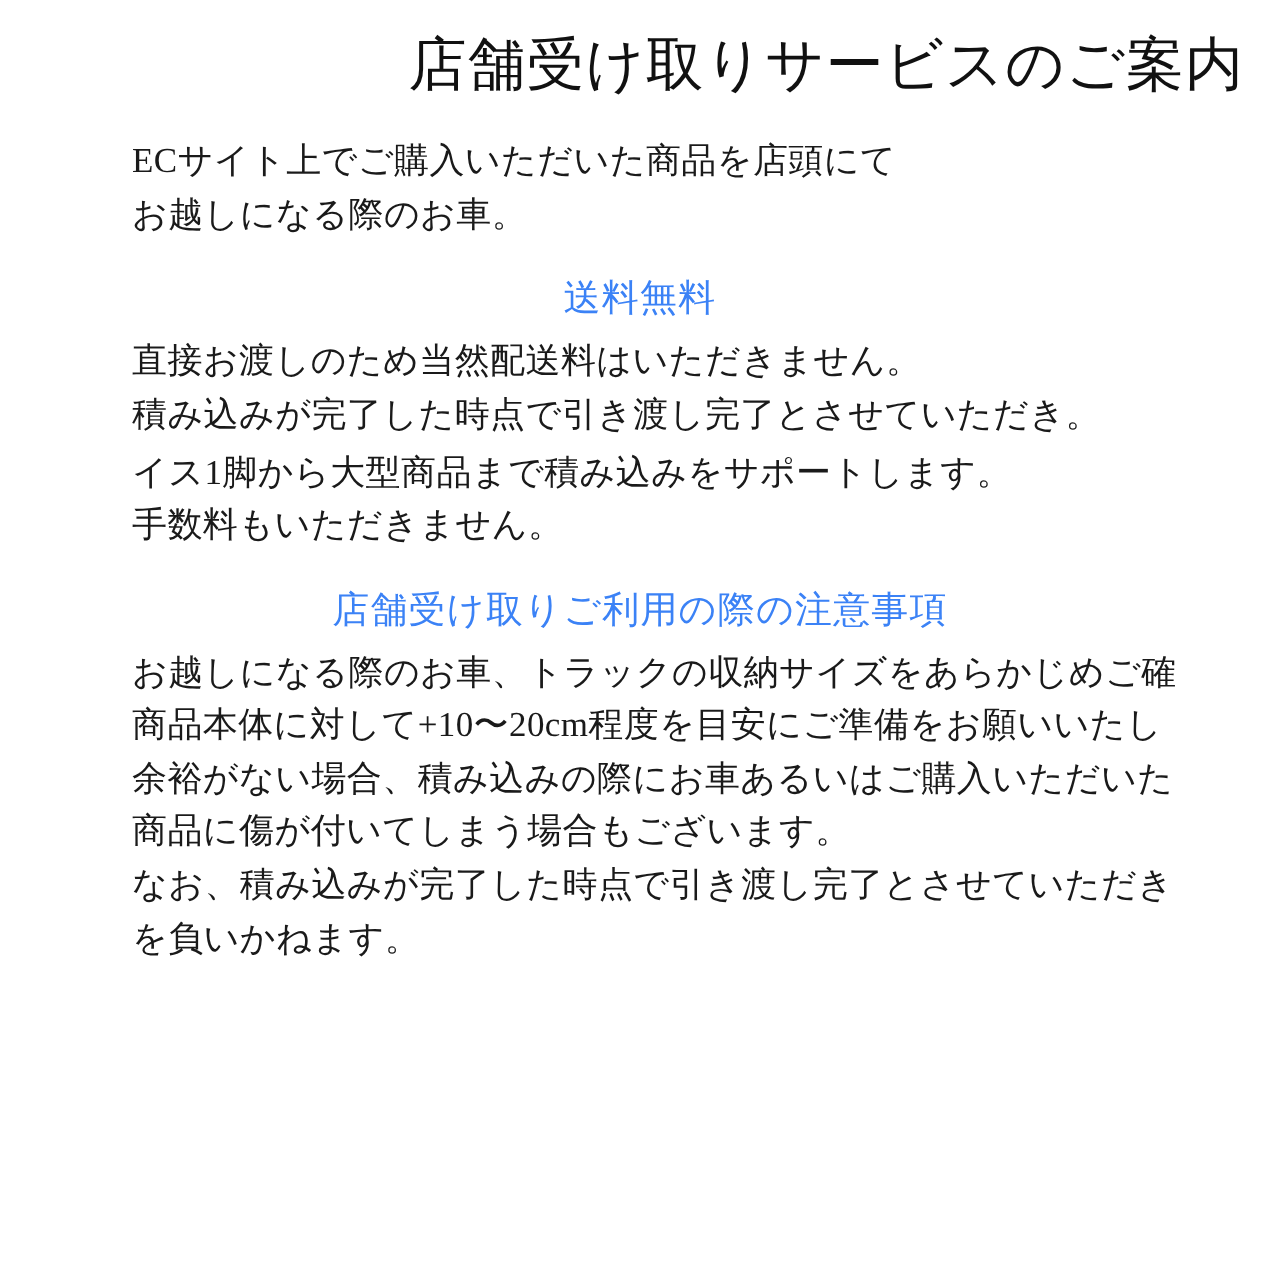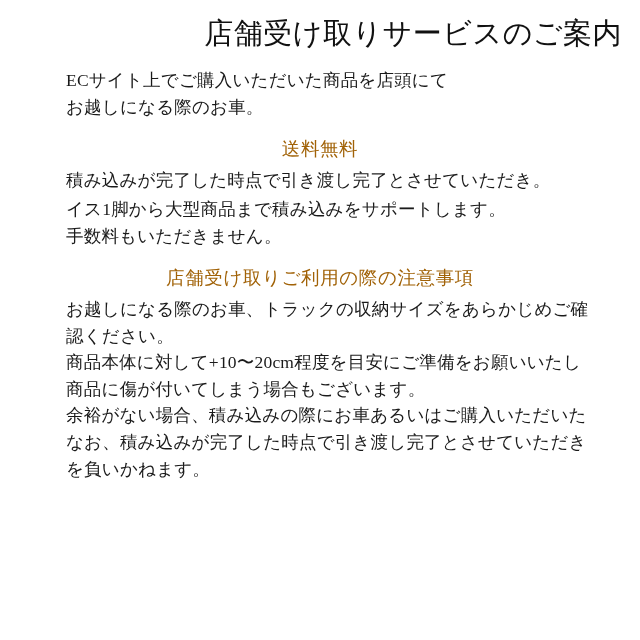--- a/index.html
+++ b/index.html
@@ -41,21 +41,21 @@
     display: block;
     white-space: nowrap;
     margin-left: 48px;
   }
   .section-head {
     text-align: center;
     font-size: 18.5px;
     letter-spacing: 0.6px;
     margin: 16px 0 6px 0;
     font-weight: normal;
-    color: #a16207;
+    color: #3b82f6;
   }
   .block {
     margin-bottom: 2px;
   }
 </style>
 </head>
 <body>
 
 <div class="page">
 
@@ -64,37 +64,37 @@
   <div class="block">
     <p class="para">
       <span class="line">ECサイト上でご購入いただいた商品を店頭にて</span>
       <span class="line">お越しになる際のお車。</span>
     </p>
   </div>
 
   <div class="block">
     <h2 class="section-head">送料無料</h2>
     <p class="para">
+      <span class="line">直接お渡しのため当然配送料はいただきません。</span>
       <span class="line">積み込みが完了した時点で引き渡し完了とさせていただき。</span>
     </p>
   </div>
 
   <div class="block">
     <p class="para">
       <span class="line">イス1脚から大型商品まで積み込みをサポートします。</span>
       <span class="line">手数料もいただきません。</span>
     </p>
   </div>
 
   <div class="block">
     <h2 class="section-head">店舗受け取りご利用の際の注意事項</h2>
     <p class="para">
       <span class="line">お越しになる際のお車、トラックの収納サイズをあらかじめご確</span>
-      <span class="line">認ください。</span>
       <span class="line">商品本体に対して+10〜20cm程度を目安にご準備をお願いいたし</span>
+      <span class="line">余裕がない場合、積み込みの際にお車あるいはご購入いただいた</span>
       <span class="line">商品に傷が付いてしまう場合もございます。</span>
-      <span class="line">余裕がない場合、積み込みの際にお車あるいはご購入いただいた</span>
       <span class="line">なお、積み込みが完了した時点で引き渡し完了とさせていただき</span>
       <span class="line">を負いかねます。</span>
     </p>
   </div>
 
 </div>
 
 </body></html>

